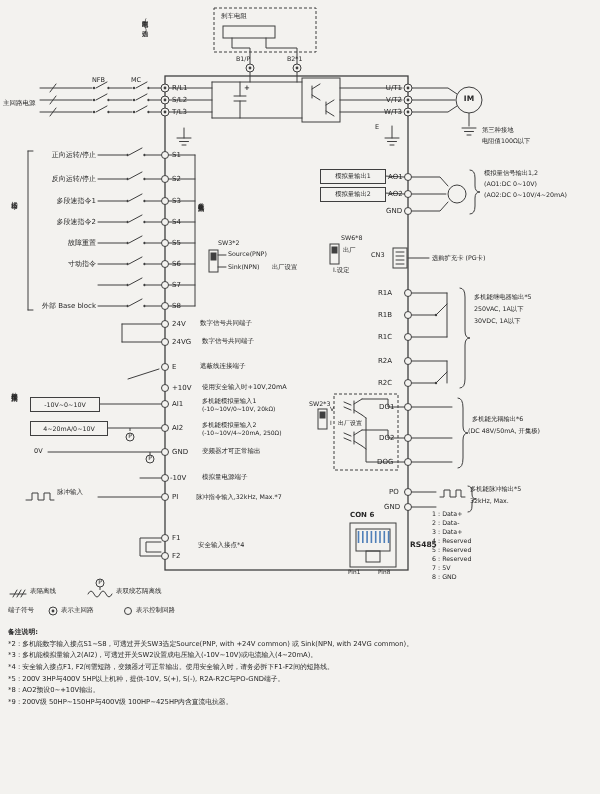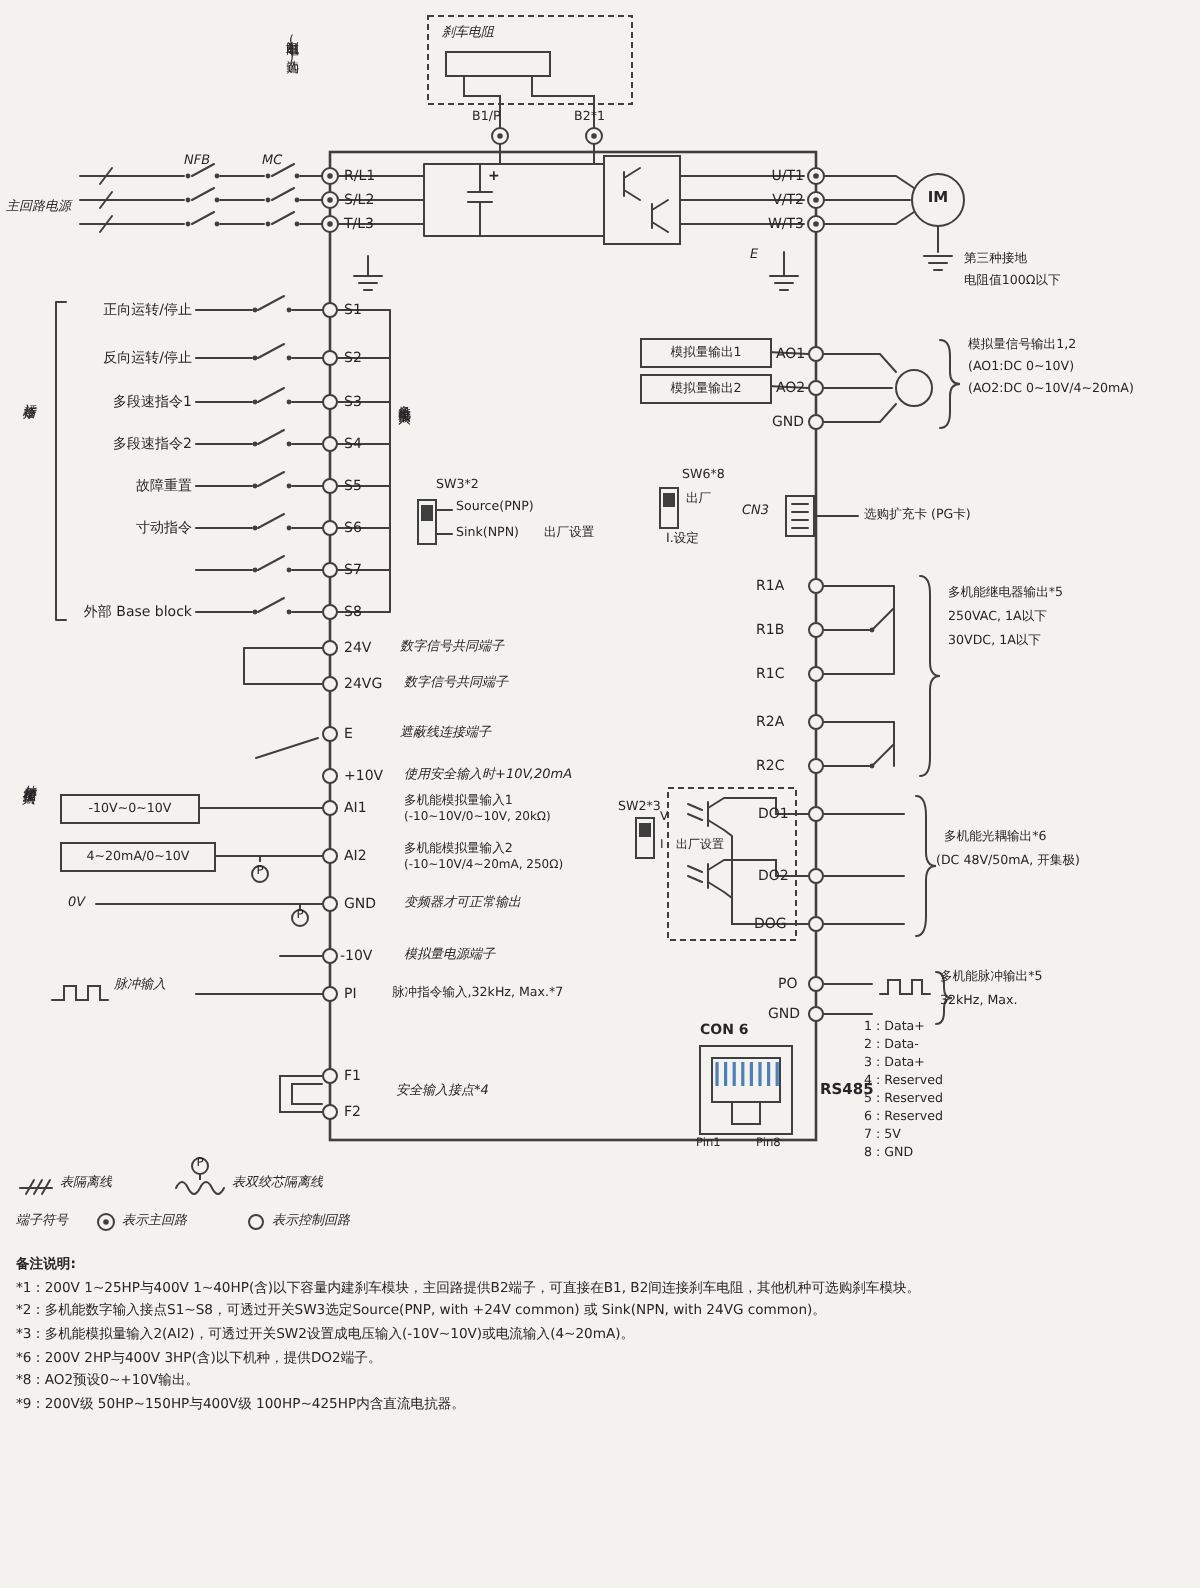--- a/index.html
+++ b/index.html
@@ -1,20 +1,20 @@
 <!DOCTYPE html>
 <html><head>
 <meta charset="utf-8">
 <style>
   html,body{margin:0;padding:0;background:#e8e6e3;}
   .page{position:relative;width:600px;height:794px;background:#f3f2ef;overflow:hidden;
         font-family:"DejaVu Sans","Liberation Sans",sans-serif;color:#262626;}
   .abs{position:absolute;}
   .t{position:absolute;font-size:7px;line-height:1.15;color:#262626;white-space:nowrap;}
-  .s65{font-size:6.5px;font-style:italic;}
+  .s65{font-size:6.5px;}
   .s63{font-size:6.3px;}
   .s6{font-size:6px;}
   .s58{font-size:5.8px;}
   .b{font-weight:bold;}
   .r{text-align:right;}
   .c{text-align:center;}
   .vert{writing-mode:vertical-rl;text-orientation:upright;letter-spacing:.5px;}
   .box{position:absolute;border:.9px solid #3f3f3f;display:flex;align-items:center;justify-content:center;
        font-size:6.3px;white-space:nowrap;background:#f3f2ef;}
   #notes{position:absolute;left:8px;top:628px;width:586px;}
@@ -329,21 +329,21 @@
 
 <div class="t s65" style="left:30px;top:588px">表隔离线</div>
 <div class="t s6 c" style="left:96px;top:579px;width:8px">P</div>
 <div class="t s65" style="left:116px;top:588px">表双绞芯隔离线</div>
 <div class="t s65" style="left:8px;top:607px">端子符号</div>
 <div class="t s65" style="left:61px;top:607px">表示主回路</div>
 <div class="t s65" style="left:136px;top:607px">表示控制回路</div>
 
 <div id="notes">
   <div class="note b">备注说明:</div>
-  <div class="note">*1 : 200V 1~25HP与400V 1~40HP(含)以下容量内建刹车模块，主回路提供B2端子，可直接在B1, B2间连接刹车电阻，其他机种可选购刹车模块。</div>
   <div class="note">*2 : 多机能数字输入接点S1~S8，可透过开关SW3选定Source(PNP, with +24V common) 或 Sink(NPN, with 24VG common)。</div>
   <div class="note">*3 : 多机能模拟量输入2(AI2)，可透过开关SW2设置成电压输入(-10V~10V)或电流输入(4~20mA)。</div>
-  <div class="note">*6 : 200V 2HP与400V 3HP(含)以下机种，提供DO2端子。</div>
+  <div class="note">*4 : 安全输入接点F1, F2间需短路，变频器才可正常输出。使用安全输入时，请务必拆下F1-F2间的短路线。</div>
+  <div class="note">*5 : 200V 3HP与400V 5HP以上机种，提供-10V, S(+), S(-), R2A-R2C与PO-GND端子。</div>
   <div class="note">*8 : AO2预设0~+10V输出。</div>
   <div class="note">*9 : 200V级 50HP~150HP与400V级 100HP~425HP内含直流电抗器。</div>
 </div>
 
 </div>
 
 </body></html>

